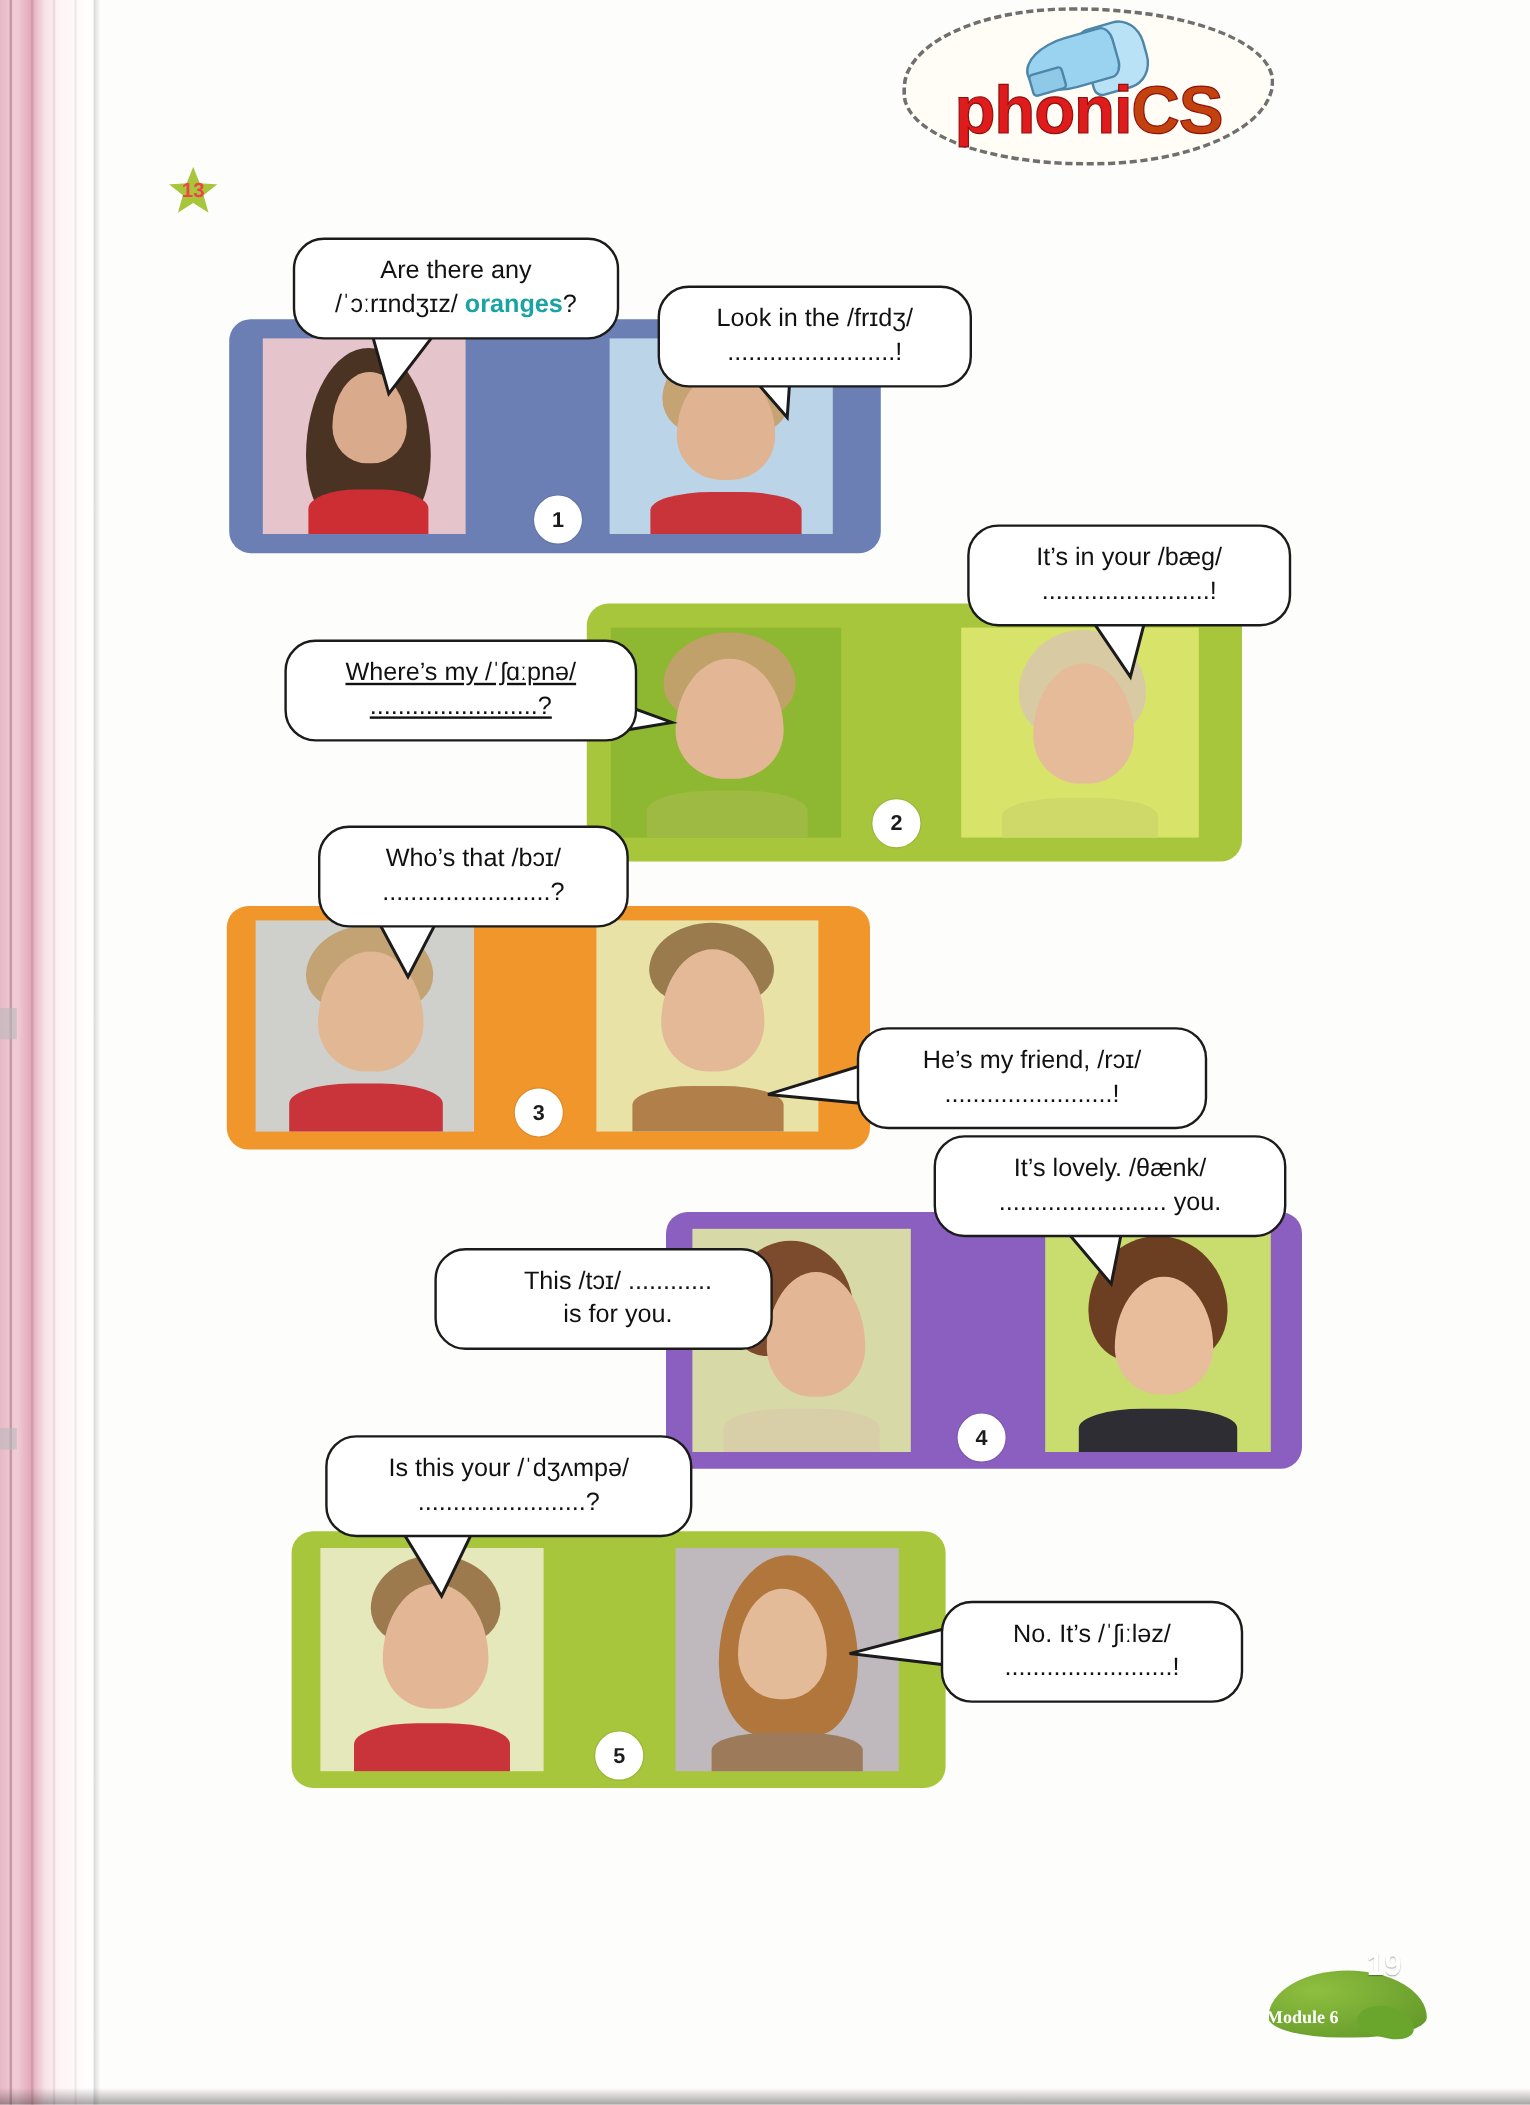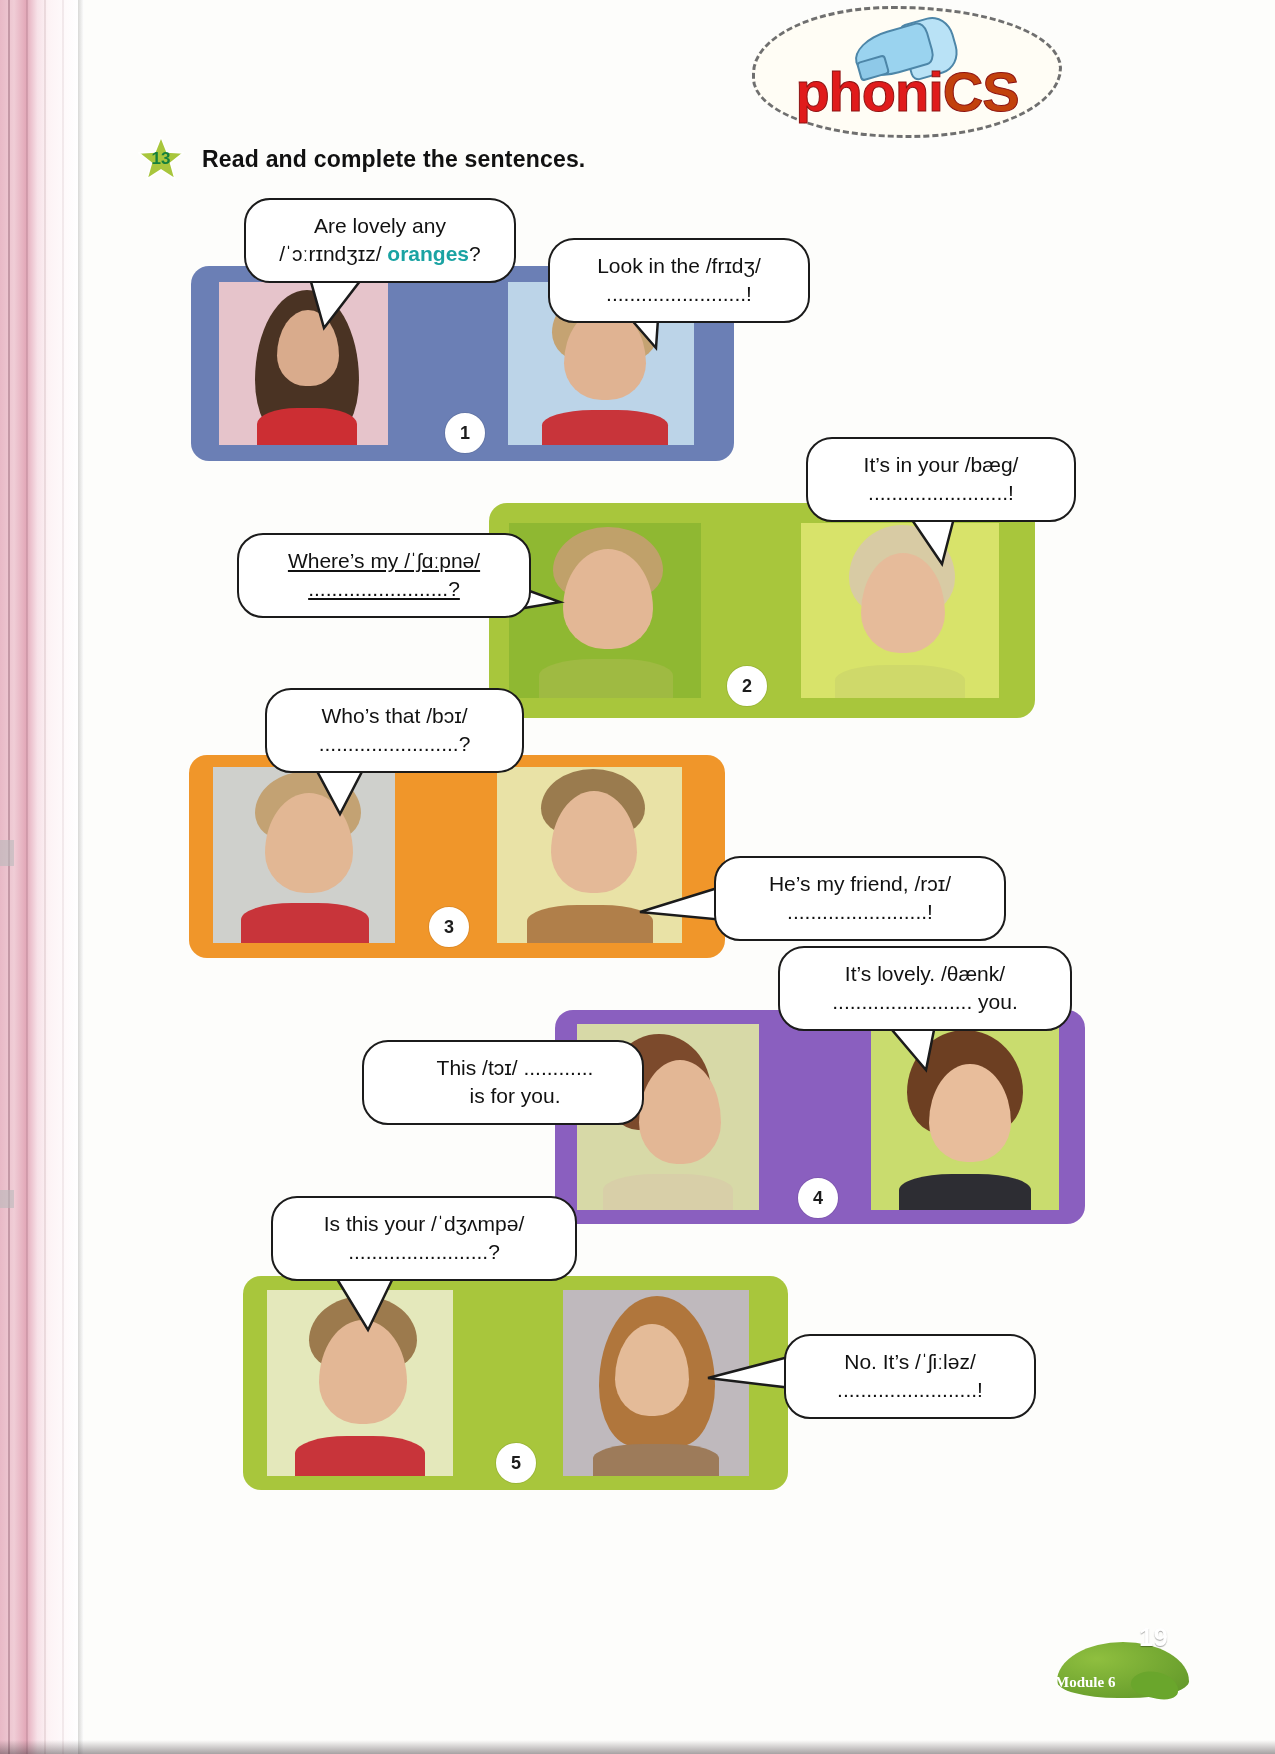--- a/index.html
+++ b/index.html
@@ -76,21 +76,21 @@
   #exercise-header{
     position:absolute;left:138px;top:136px;display:flex;align-items:center;gap:18px;
   }
   .star{
     position:relative;width:46px;height:46px;
   }
   .star svg{display:block;}
   .star-num{
     position:absolute;left:0;top:0;width:46px;height:46px;
     display:flex;align-items:center;justify-content:center;
-    color:#15803d;font-size:17px;font-weight:bold;text-align:center;
+    color:#ef4444;font-size:17px;font-weight:bold;text-align:center;
   }
   .exercise-title{
     font-size:23px;font-weight:bold;color:#111;letter-spacing:.2px;
   }
 
   
   .panel{
     position:absolute;border-radius:18px;
     display:flex;align-items:center;
   }
@@ -180,38 +180,37 @@
     </div>
   </div>
 
   <div id="exercise-header">
     <div class="star">
       <svg width="46" height="46" viewBox="0 0 46 46">
         <path d="M23 1 L29 16 L45 17 L32.5 27 L37 43 L23 34 L9 43 L13.5 27 L1 17 L17 16 Z" fill="#a8c63c" stroke="#ffffff" stroke-width="1.5"></path>
       </svg>
       <div class="star-num">13</div>
     </div>
-    <div class="exercise-title">Read and complete the sentences.</div>
   </div>
 
   <div class="panel" style="left:191px;top:266px;width:543px;height:195px;background:#6b7fb5;">
     <div class="photo" style="left:28px;top:16px;width:169px;height:163px;background:#e6c4cb;">
       <div class="hair" style="left:36px;top:8px;width:104px;height:150px;background:#4a3323;"></div>
       <div class="face" style="left:58px;top:28px;width:62px;height:76px;background:#d9ab8c;"></div>
       <div class="shirt" style="left:38px;top:126px;width:100px;height:40px;background:#cc2e33;"></div>
     </div>
     <div class="photo" style="left:317px;top:16px;width:186px;height:163px;background:#bcd4e8;">
       <div class="hair" style="left:44px;top:6px;width:106px;height:74px;background:#c5a372;"></div>
       <div class="face" style="left:56px;top:26px;width:82px;height:92px;background:#e0b392;"></div>
       <div class="shirt" style="left:34px;top:128px;width:126px;height:38px;background:#c8343a;"></div>
     </div>
     <div class="num-badge" style="left:254px;top:147px;">1</div>
   </div>
   <div class="bubble" style="left:244px;top:198px;width:228px;">
-    <span>Are lovely any</span><br>
+    <span>Are there any</span><br>
     <span>/ˈɔːrɪndʒɪz/ </span><span class="hl">oranges</span><span>?</span>
   </div>
   <svg class="tail" style="left:300px;top:262px;" width="90" height="70">
     <path d="M6 2 L70 6 L24 66 Z" fill="#ffffff" stroke="#1b1b1b" stroke-width="2.5"></path>
     <path d="M10 2 L66 5" stroke="#ffffff" stroke-width="5"></path>
   </svg>
   <div class="bubble" style="left:548px;top:214px;width:218px;margin-top:24px;">
     <span>Look in the /frɪdʒ/</span><br>
     <span>........................!</span>
   </div>

